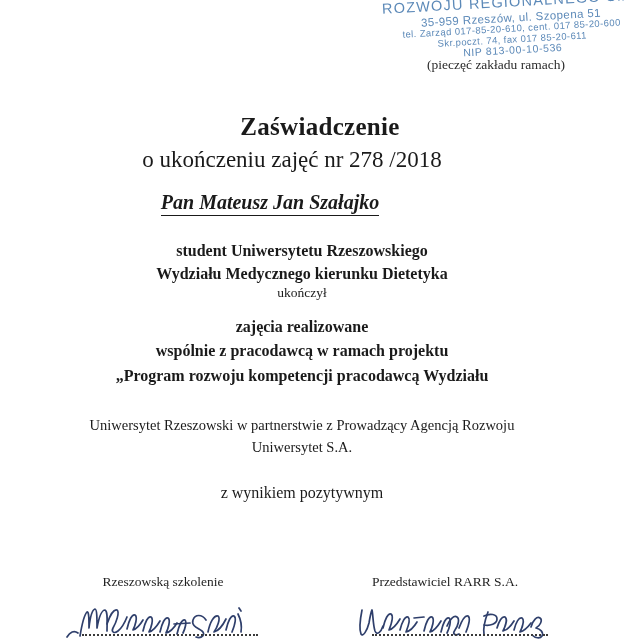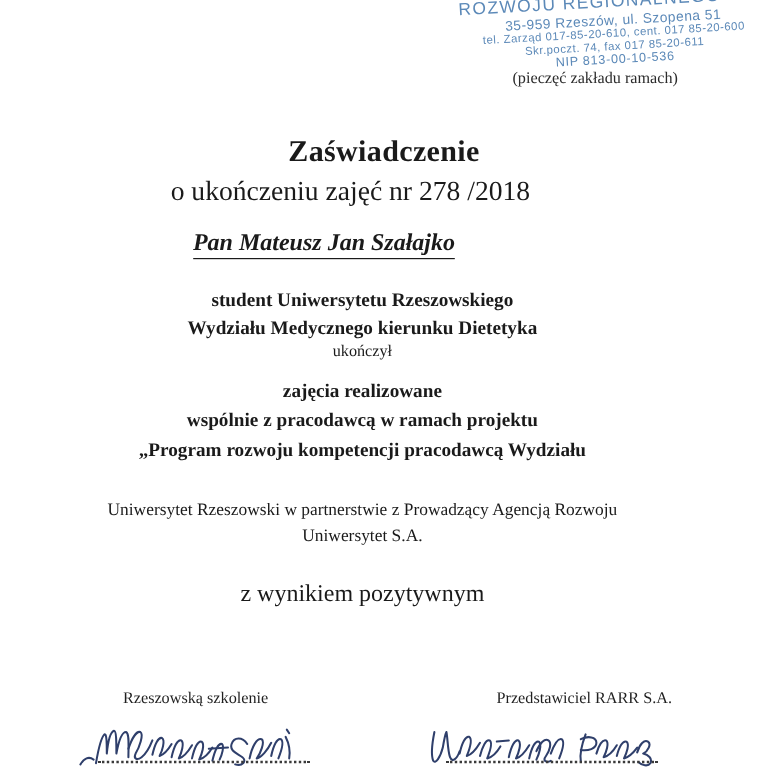--- a/index.html
+++ b/index.html
@@ -99,31 +99,31 @@
 
   .block { position: absolute; left: 0; width: 536px; margin-left: 34px; }
   .ln { display: block; }
 
   .affiliation { top: 240px; font-size: 16px; font-weight: 700; line-height: 1.42; }
   .verb        { top: 285px; font-size: 13.5px; font-weight: 400; }
 
   .project     { top: 315px; font-size: 16px; font-weight: 700; line-height: 1.52; }
 
   .realized    { top: 415px; font-size: 14.5px; font-weight: 400; line-height: 1.5; }
-  .result      { top: 484px; font-size: 20px; font-weight: 400; }
+  .result      { top: 484px; font-size: 16px; font-weight: 400; }
   .sig-label {
     position: absolute;
     top: 574px;
     width: 230px;
     text-align: center;
     font-size: 13.5px;
     color: #1f1f1f;
   }
   .sig-label.left  { left: 48px; }
-  .sig-label.right { left: 330px; text-align: right; }
+  .sig-label.right { left: 330px; }
 
   .sig-mark {
     position: absolute;
     width: 230px;
     height: 44px;
     top: 598px;
   }
   .sig-mark.left  { left: 56px; }
   .sig-mark.right { left: 340px; }
   .sig-mark svg { display: block; width: 100%; height: 100%; overflow: visible; }

